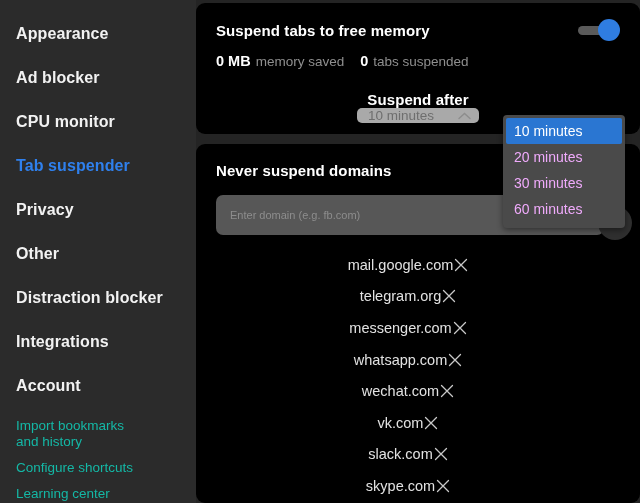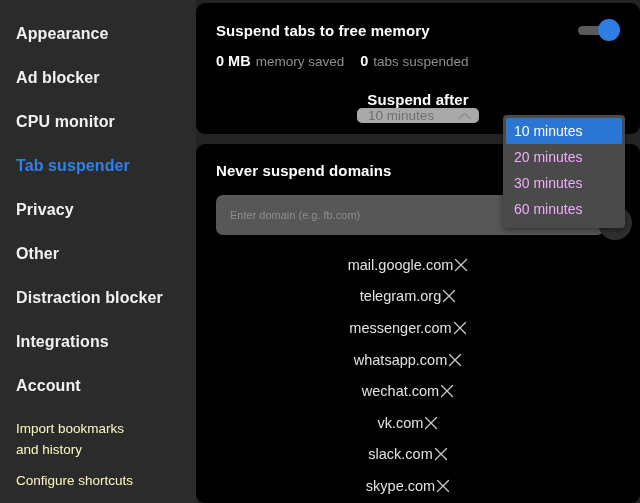--- a/index.html
+++ b/index.html
@@ -25,23 +25,23 @@
     color: #f2f2f2;
     padding: 0 0 0 16px;
     height: 44px;
     line-height: 44px;
     letter-spacing: 0.1px;
     white-space: nowrap;
   }
   .nav-item.active { color: #2f80ed; }
   .nav-sub {
     font-size: 13.5px;
-    color: #fef9c3;
+    color: #14b8a6;
     padding: 0 0 0 16px;
-    line-height: 21px;
+    line-height: 16px;
     margin-top: 10px;
     white-space: pre-line;
   }
 
   
   .main {
     flex: 1 1 auto;
     position: relative;
     padding: 3px 0 0 0;
   }

